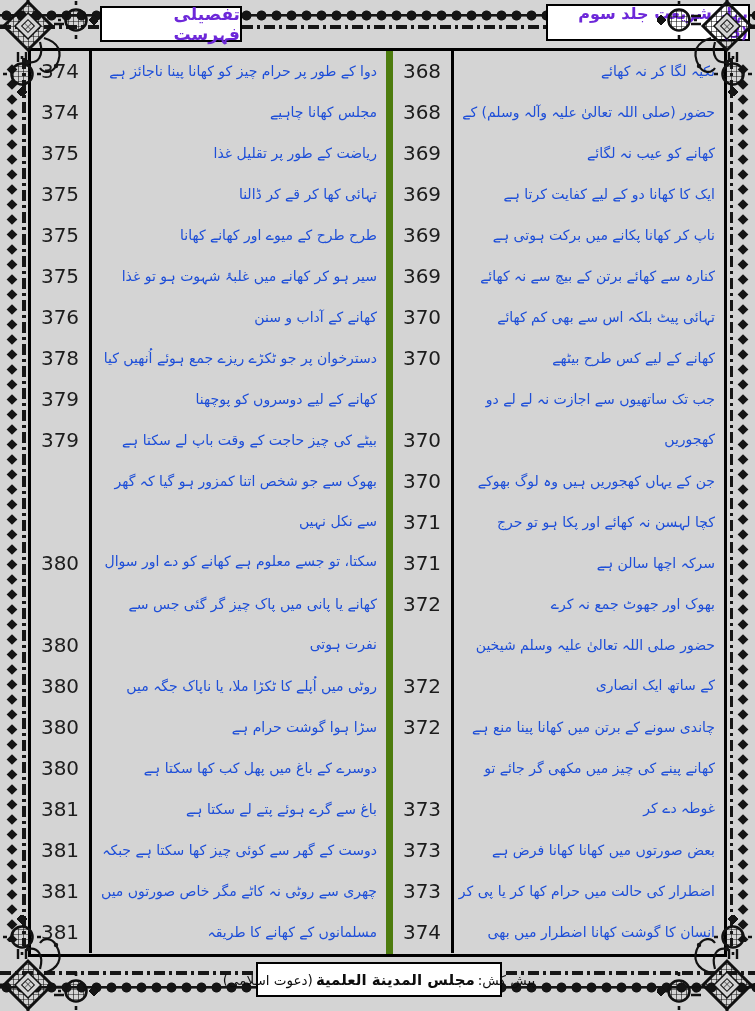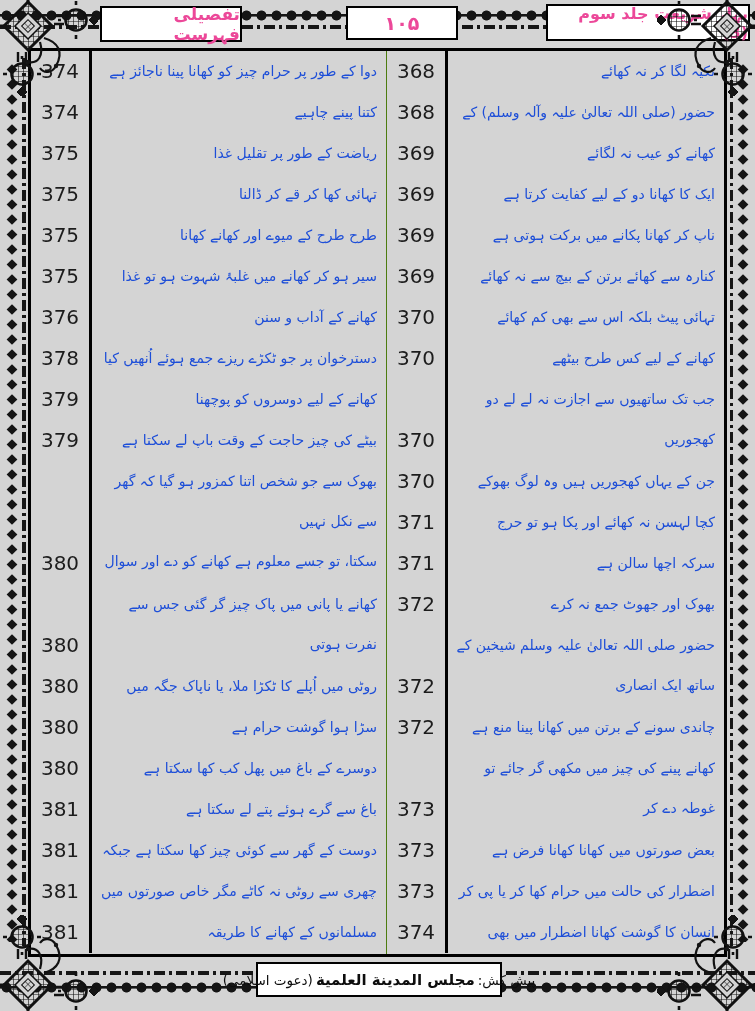--- a/index.html
+++ b/index.html
@@ -15,31 +15,31 @@
     background-repeat:repeat-x,no-repeat;}
   .dd-h{position:absolute;height:3.6px;
     background:repeating-linear-gradient(90deg,#161616 0 11px,transparent 11px 15px,#161616 15px 18px,transparent 18px 22px);}
   .dd-v{position:absolute;width:3.6px;
     background:repeating-linear-gradient(180deg,#161616 0 11px,transparent 11px 15px,#161616 15px 18px,transparent 18px 22px);}
   .chain{position:absolute;}
 
   
   .hdr-box{position:absolute;background:#ffffff;border:2.6px solid #000;
     display:flex;align-items:center;justify-content:center;
-    direction:rtl;font-weight:bold;color:#ec4899;box-sizing:border-box;}
+    direction:rtl;font-weight:bold;color:#6d28d9;box-sizing:border-box;}
   .box-right{left:546px;top:4px;width:204px;height:37px;font-size:16px;}
   .box-center{left:346px;top:6px;width:112px;height:34px;font-size:19px;letter-spacing:2px;}
   .box-left{left:100px;top:6px;width:142px;height:36px;font-size:17px;}
 
   
   .toc-table{position:absolute;left:28px;top:48px;width:699px;height:909px;
     border:3px solid #000;box-sizing:border-box;display:flex;flex-direction:row;background:#d4d4d4;}
   .toc-col{display:flex;flex-direction:column;box-sizing:border-box;}
   .col-left{width:355px;flex:none;}
-  .col-right{flex:1;border-left:1px solid #4d7c0f;}
+  .col-right{flex:1;border-left:7px solid #4d7c0f;}
   .toc-row{display:flex;flex-direction:row;align-items:stretch;flex:none;overflow:hidden;}
   .num-cell{width:58px;flex:none;border-right:3px solid #000;box-sizing:content-box;
     display:flex;align-items:flex-end;justify-content:center;
     padding-bottom:9px;font-size:20px;color:#1c1c1c;}
   .txt-cell{flex:1;direction:rtl;display:flex;align-items:flex-end;justify-content:flex-start;
     padding:0 9px 3px 4px;overflow:hidden;}
   .txt-cell .t{white-space:pre-line;line-height:40px;font-size:14px;color:#1d4ed8;max-height:100%;}
 
   
   .footer-box{position:absolute;left:256px;top:962px;width:246px;height:35px;
@@ -88,23 +88,20 @@
       </g>
     </defs>
   </svg>
 
   <div class="beads-h" style="left:0;top:9px;width:755px;"></div>
   <div class="dd-h" style="left:0;top:25px;width:755px;"></div>
 
   <div class="hdr-box box-right">
     <span>بہارِ شریعت جلد سوم (3)</span>
   </div>
-  <div class="hdr-box box-center">
-    <span>۱۰۵</span>
-  </div>
   <div class="hdr-box box-left">
     <span>تفصیلی فہرست</span>
   </div>
 
   <svg class="chain" style="left:5px;top:62px;" width="14" height="880">
     <rect width="14" height="880" fill="url(#diam)"></rect>
   </svg>
   <div class="dd-v" style="left:22px;top:58px;height:888px;"></div>
   <svg class="chain" style="left:736px;top:62px;" width="14" height="880">
     <rect width="14" height="880" fill="url(#diam)"></rect>
@@ -117,21 +114,21 @@
         <div class="toc-row" style="height: 41px;">
           <div class="num-cell">374</div>
           <div class="txt-cell">
             <span class="t">دوا کے طور پر حرام چیز کو کھانا پینا ناجائز ہے</span>
           </div>
         </div>
 
         <div class="toc-row" style="height: 41px;">
           <div class="num-cell">374</div>
           <div class="txt-cell">
-            <span class="t">کتنا پینے چاہیے</span>
+            <span class="t">مجلس کھانا چاہیے</span>
           </div>
         </div>
 
         <div class="toc-row" style="height: 41px;">
           <div class="num-cell">375</div>
           <div class="txt-cell">
             <span class="t">ریاضت کے طور پر تقلیل غذا</span>
           </div>
         </div>
 

